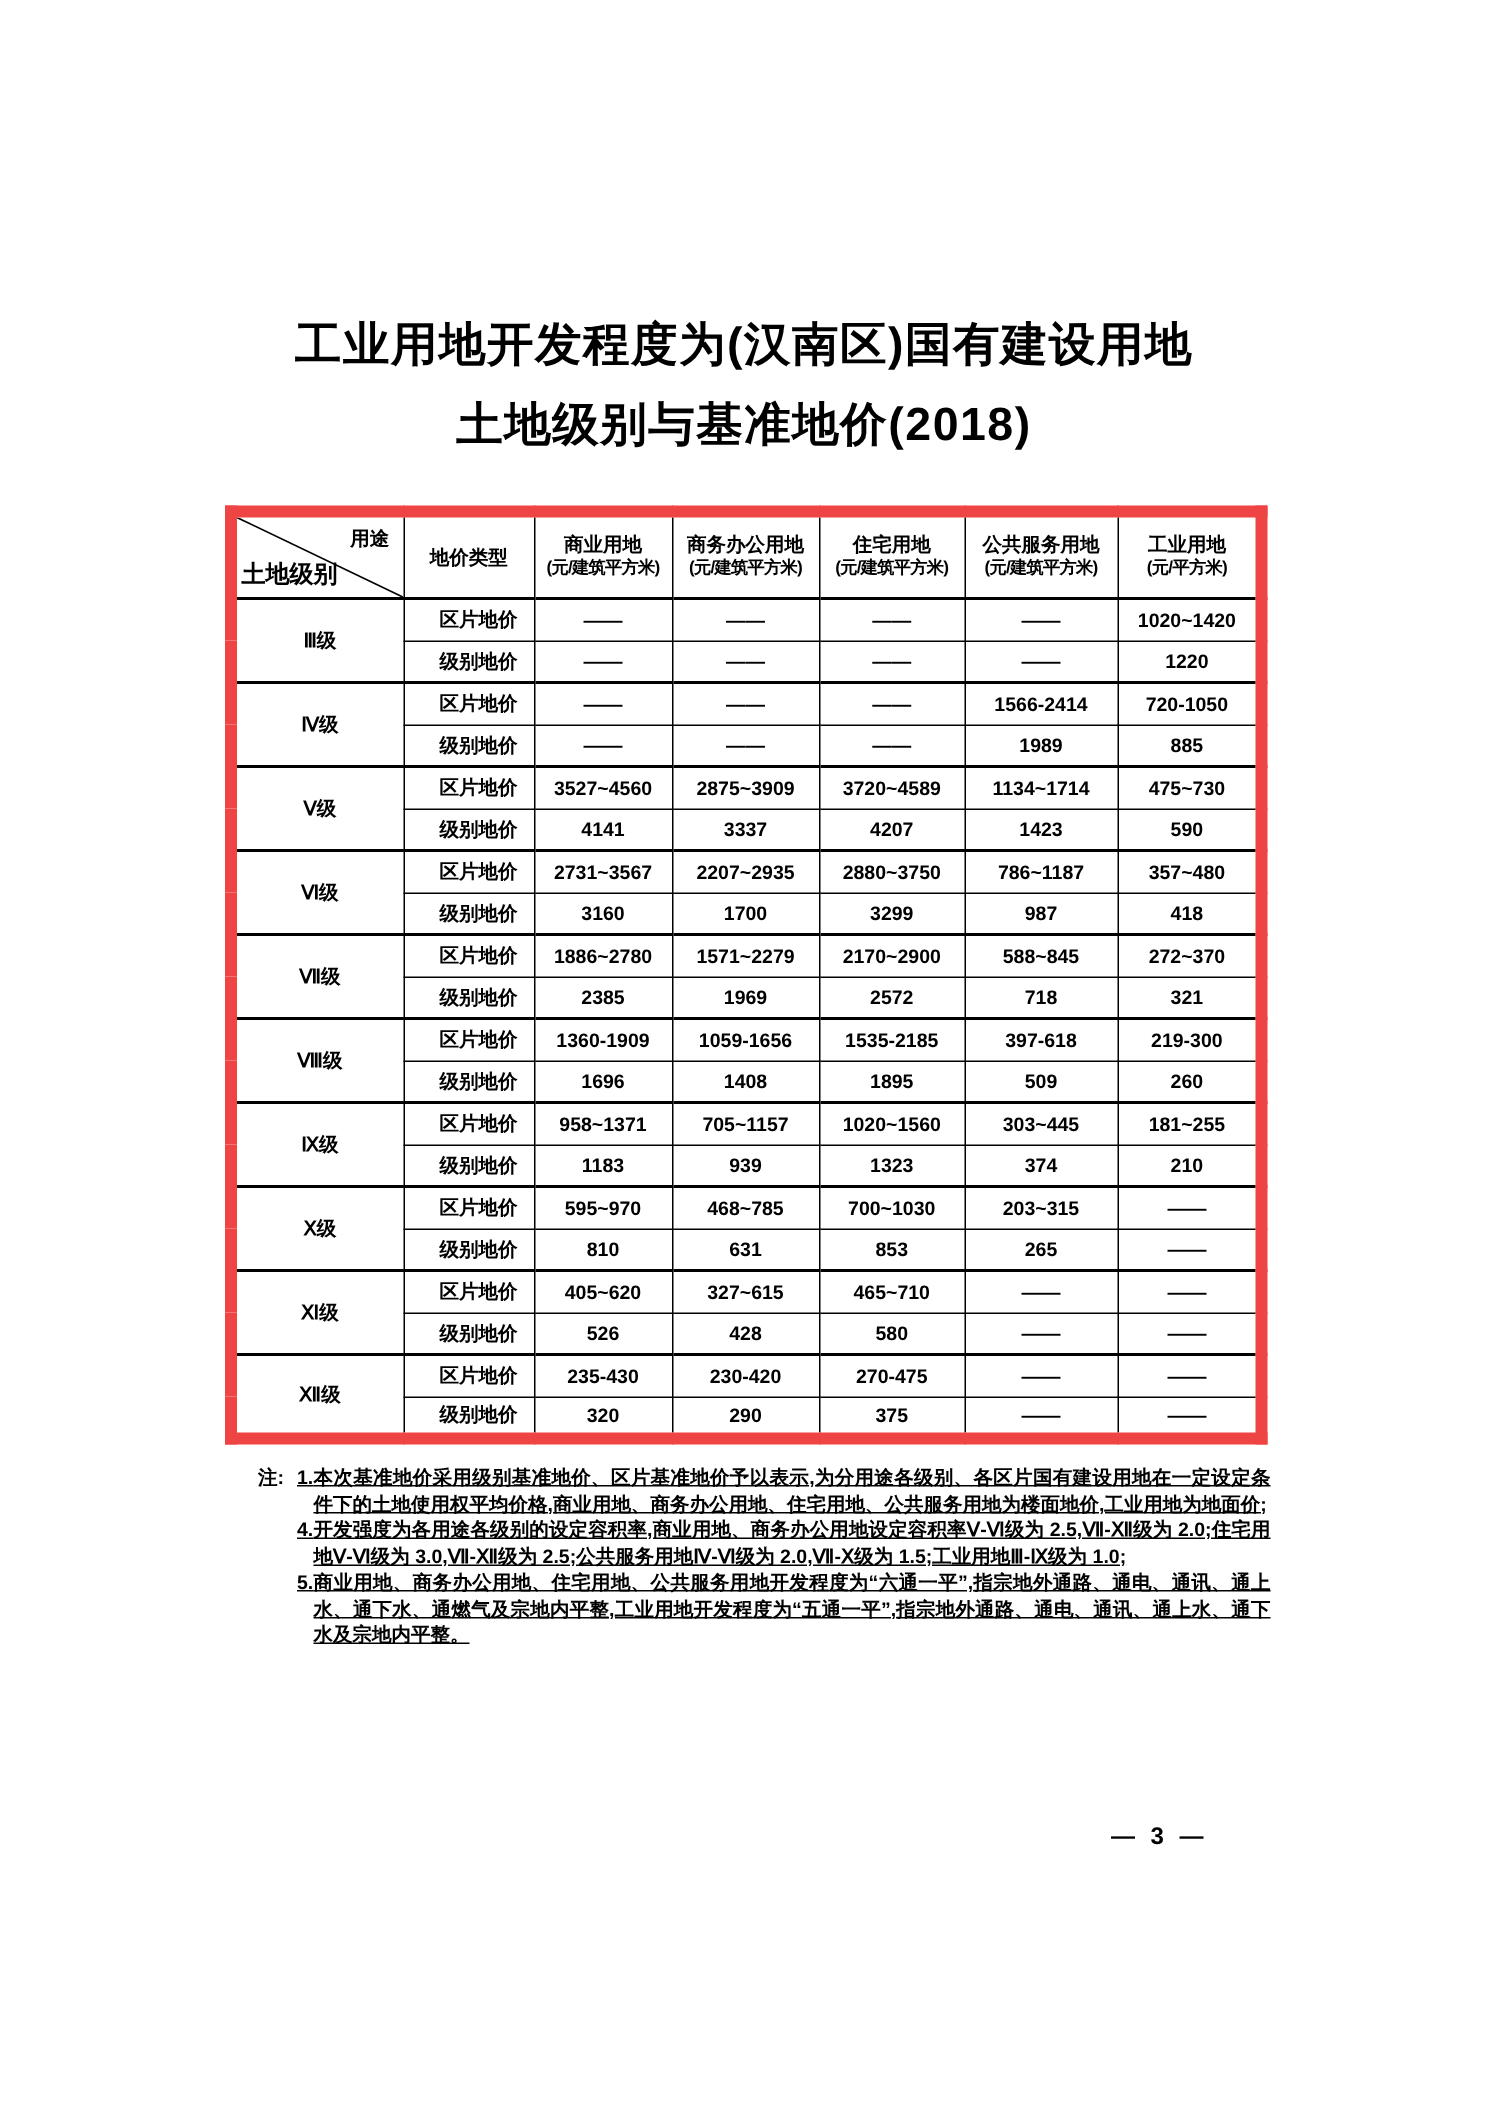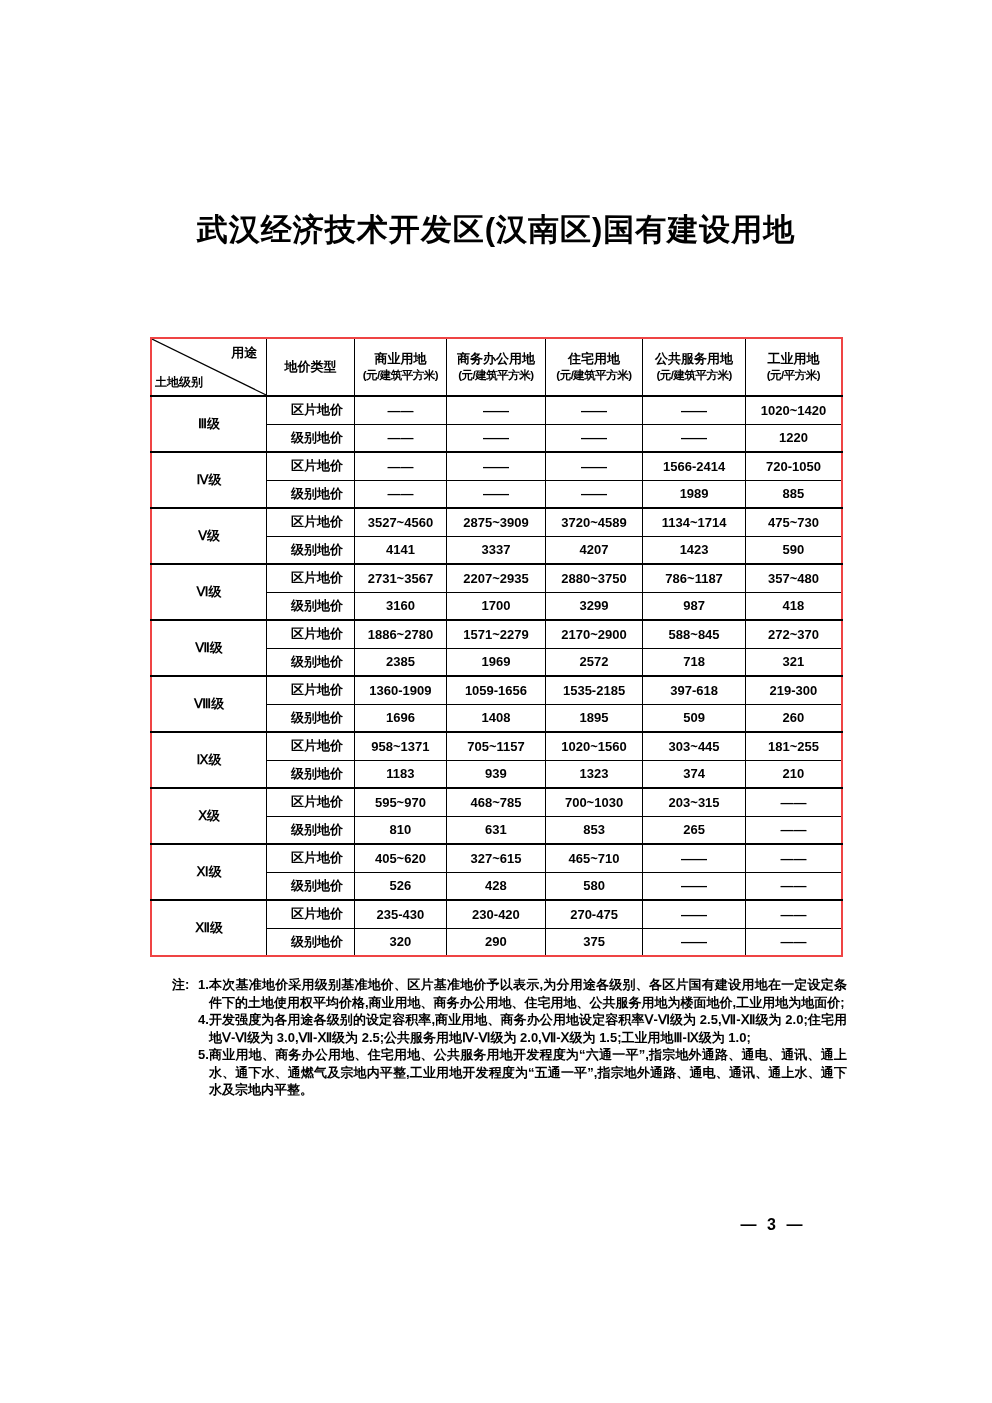--- a/index.html
+++ b/index.html
@@ -15,65 +15,66 @@
   .doc-title {
     position:absolute; top:203px; left:0; width:100%;
     text-align:center; font-weight:bold; font-size:31px; line-height:53px;
     letter-spacing:1px; color:#000;
   }
 
   
   table.price-table {
     position:absolute; left:150px; top:337px;
     border-collapse:collapse; table-layout:fixed; width:693px;
-    border:2px solid #ef4444;
+    border:8px solid #ef4444;
     font-weight:bold; color:#000;
   }
   .price-table th, .price-table td {
     border:1px solid #000; text-align:center; vertical-align:middle;
     font-size:13px; font-weight:bold; overflow:hidden; white-space:nowrap;
   }
   .price-table thead th { height:58px; border-bottom:2px solid #000; padding:0; }
   .price-table tbody tr { height:28px; }
   .price-table tbody tr.group-start td { border-top:2px solid #000; }
   .col-head .lbl { display:block; font-size:13px; line-height:16px;font-family:Liberation Mono, monospace; }
   .col-head .unit { display:block; font-size:11.5px; line-height:15px; letter-spacing:-0.5px; }
 
   
   th.corner { position:relative; padding:0; }
   th.corner svg { position:absolute; inset:0; width:100%; height:100%; }
   .corner-top { position:absolute; top:5px; right:9px; font-size:13px; }
-  .corner-bottom { position:absolute; bottom:4px; left:3px; font-size:12px; }
+  .corner-bottom { position:absolute; bottom:4px; left:3px; font-size:16px; }
 
   td.grade { font-size:13px; }
   td.rowtype { font-size:13px;padding-left:13px; }
 
   
   .notes {
     position:absolute; left:198px; top:976px; width:649px;
     font-size:13px; font-weight:bold; line-height:17.5px;
     text-align:justify; color:#000;
   }
   .notes-prefix { position:absolute; left:-26px; top:0; white-space:nowrap; }
-  .note-item { padding-left:11px; text-indent:-11px; }
+  .note-item { padding-left:11px; text-indent:-11px;text-decoration:underline; }
 
   
   .page-number {
     position:absolute; left:728px; top:1216px; width:90px;
     text-align:center; font-size:16px; font-weight:bold; letter-spacing:3px;
     white-space:nowrap;
   }
 </style>
 </head>
 <body>
 
 <div class="page">
 
   <div class="doc-title">
-    <div>武汉经济技术开发区(汉南区)国有建设用地</div>
+    <div>工业用地开发程度为(汉南区)国有建设用地</div>
+    <div>土地级别与基准地价(2018)</div>
   </div>
 
   <table class="price-table">
     <colgroup>
       <col style="width:115px">
         <col style="width:87px">
         <col style="width:92px">
       <col style="width:98px">
         <col style="width:97px">
         <col style="width:102px">

